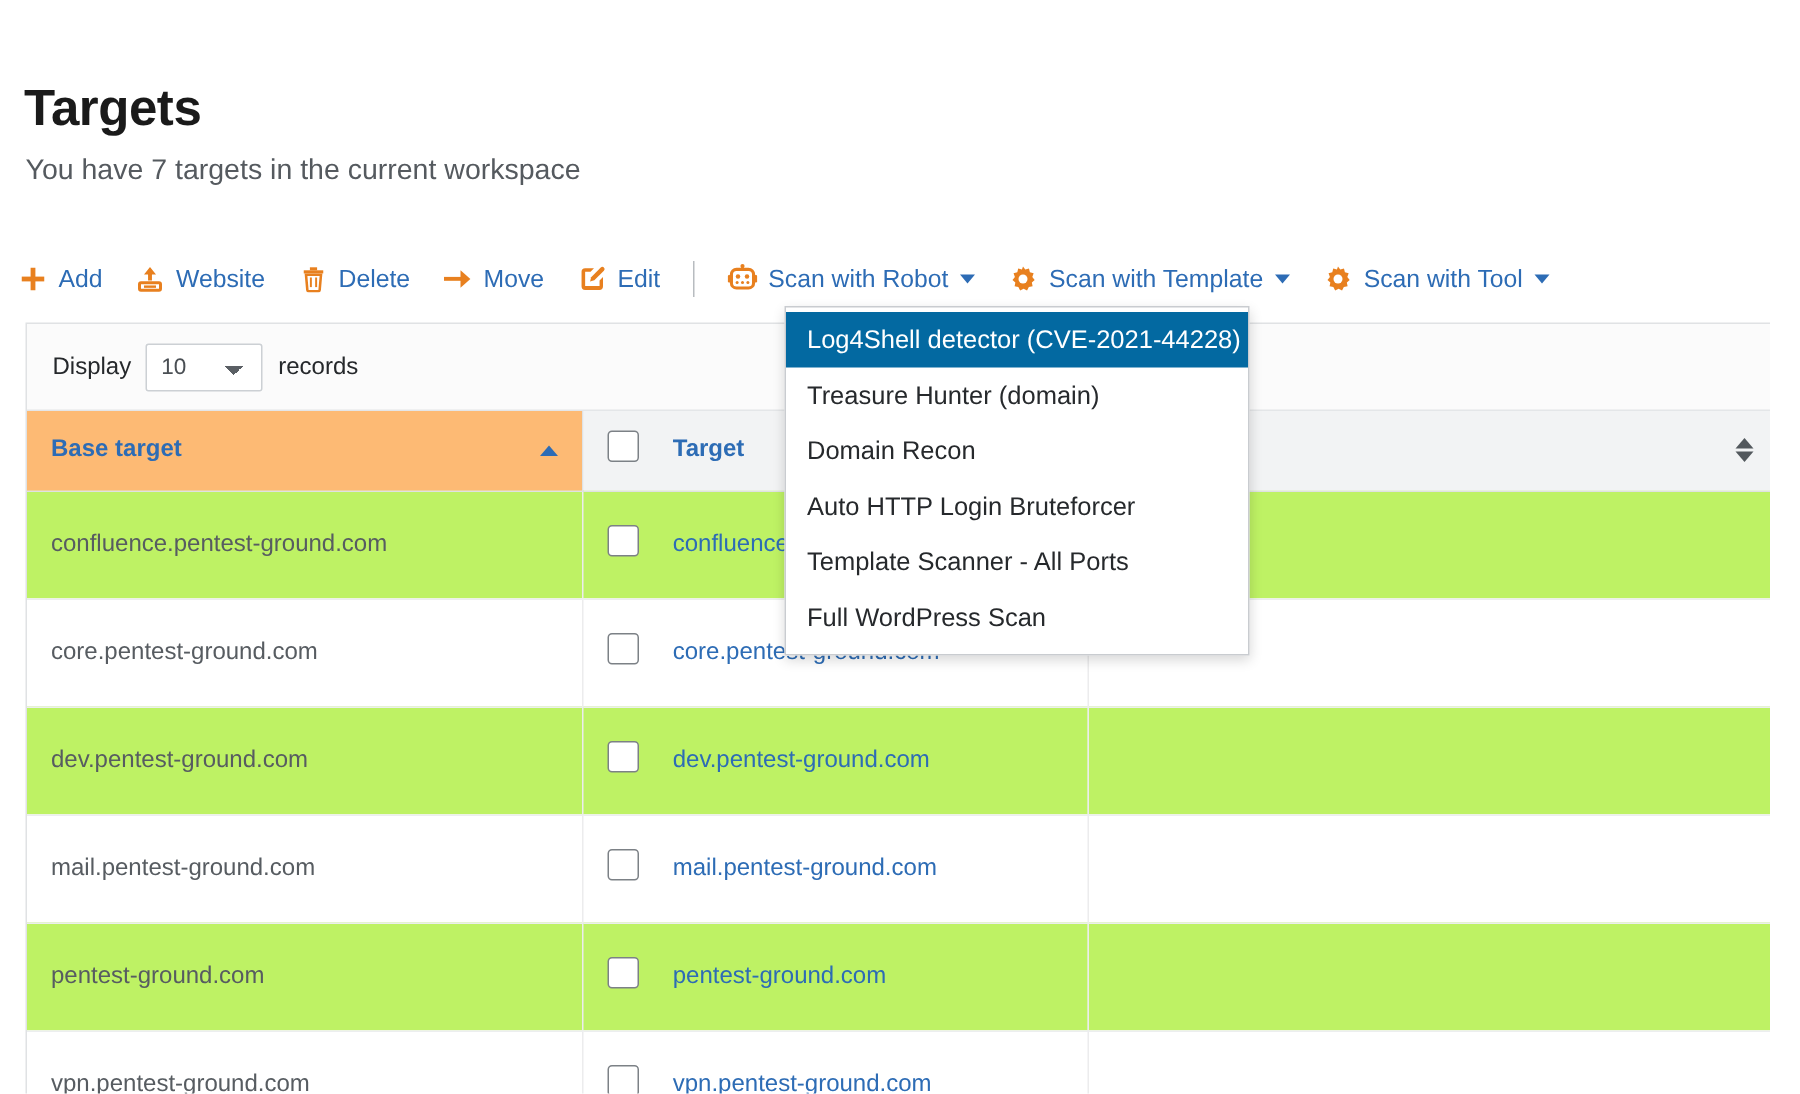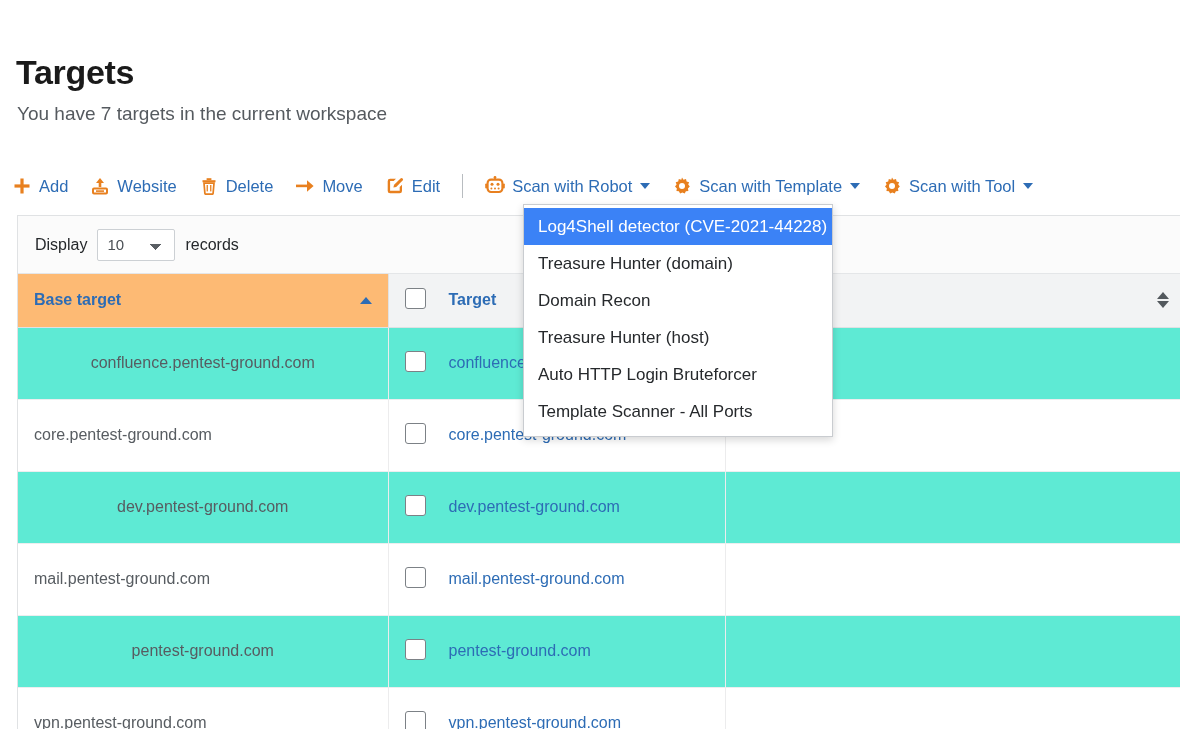--- a/index.html
+++ b/index.html
@@ -127,21 +127,21 @@
 
   table.tbl td {
     padding: 0 16px; vertical-align: middle;
     font-size: 16px;
     border-bottom: 1px solid #eceeef;
     border-right: 1px solid #ececed;
   }
   td.c-base { color: #575c61; height: 72px; }
   td.c-target { height: 72px; }
   td.c-desc { border-right: none; }
-  tr.r-odd td { background: #5eead4; text-align: center; }
+  tr.r-odd td { background: #bef264; }
   tr.r-even td { background: #ffffff; }
 
   .target-link {
     color: #2d6cb5; text-decoration: none; font-size: 16px;
     line-height: 30px; display: inline-block;
   }
   .target-cell-inner { display: flex; align-items: center; }
   .target-cell-inner .cb-wrap { margin-right: 23px; flex: 0 0 auto; }
   .target-text-wrap { max-width: 236px; }
 
@@ -161,21 +161,21 @@
     padding: 3px 0 6px 0;
     z-index: 50; overflow: hidden;
   }
   .dd-item {
     height: 37px; line-height: 37px;
     padding: 0 12px 0 14px;
     font-size: 17px; color: #26292c;
     white-space: nowrap; overflow: hidden;
     cursor: pointer;
   }
-  .dd-item.active { background: #3b82f6; color: #ffffff; }
+  .dd-item.active { background: #0369a1; color: #ffffff; }
 </style>
 </head>
 <body>
 
 <div class="page">
 
   <div class="page-title">Targets</div>
   <div class="page-subtitle">You have 7 targets in the current workspace</div>
 
   <div class="toolbar" id="toolbar">
@@ -368,18 +368,18 @@
           </tr>
         </tbody>
     </table>
 
   </div>
 
   <div class="dropdown" id="dropdown">
       <div class="dd-item active">Log4Shell detector (CVE-2021-44228)</div>
       <div class="dd-item">Treasure Hunter (domain)</div>
       <div class="dd-item">Domain Recon</div>
-      <div class="dd-item">Treasure Hunter (host)</div>
       <div class="dd-item">Auto HTTP Login Bruteforcer</div>
       <div class="dd-item">Template Scanner - All Ports</div>
+      <div class="dd-item">Full WordPress Scan</div>
     </div>
 
 </div>
 
 </body></html>

